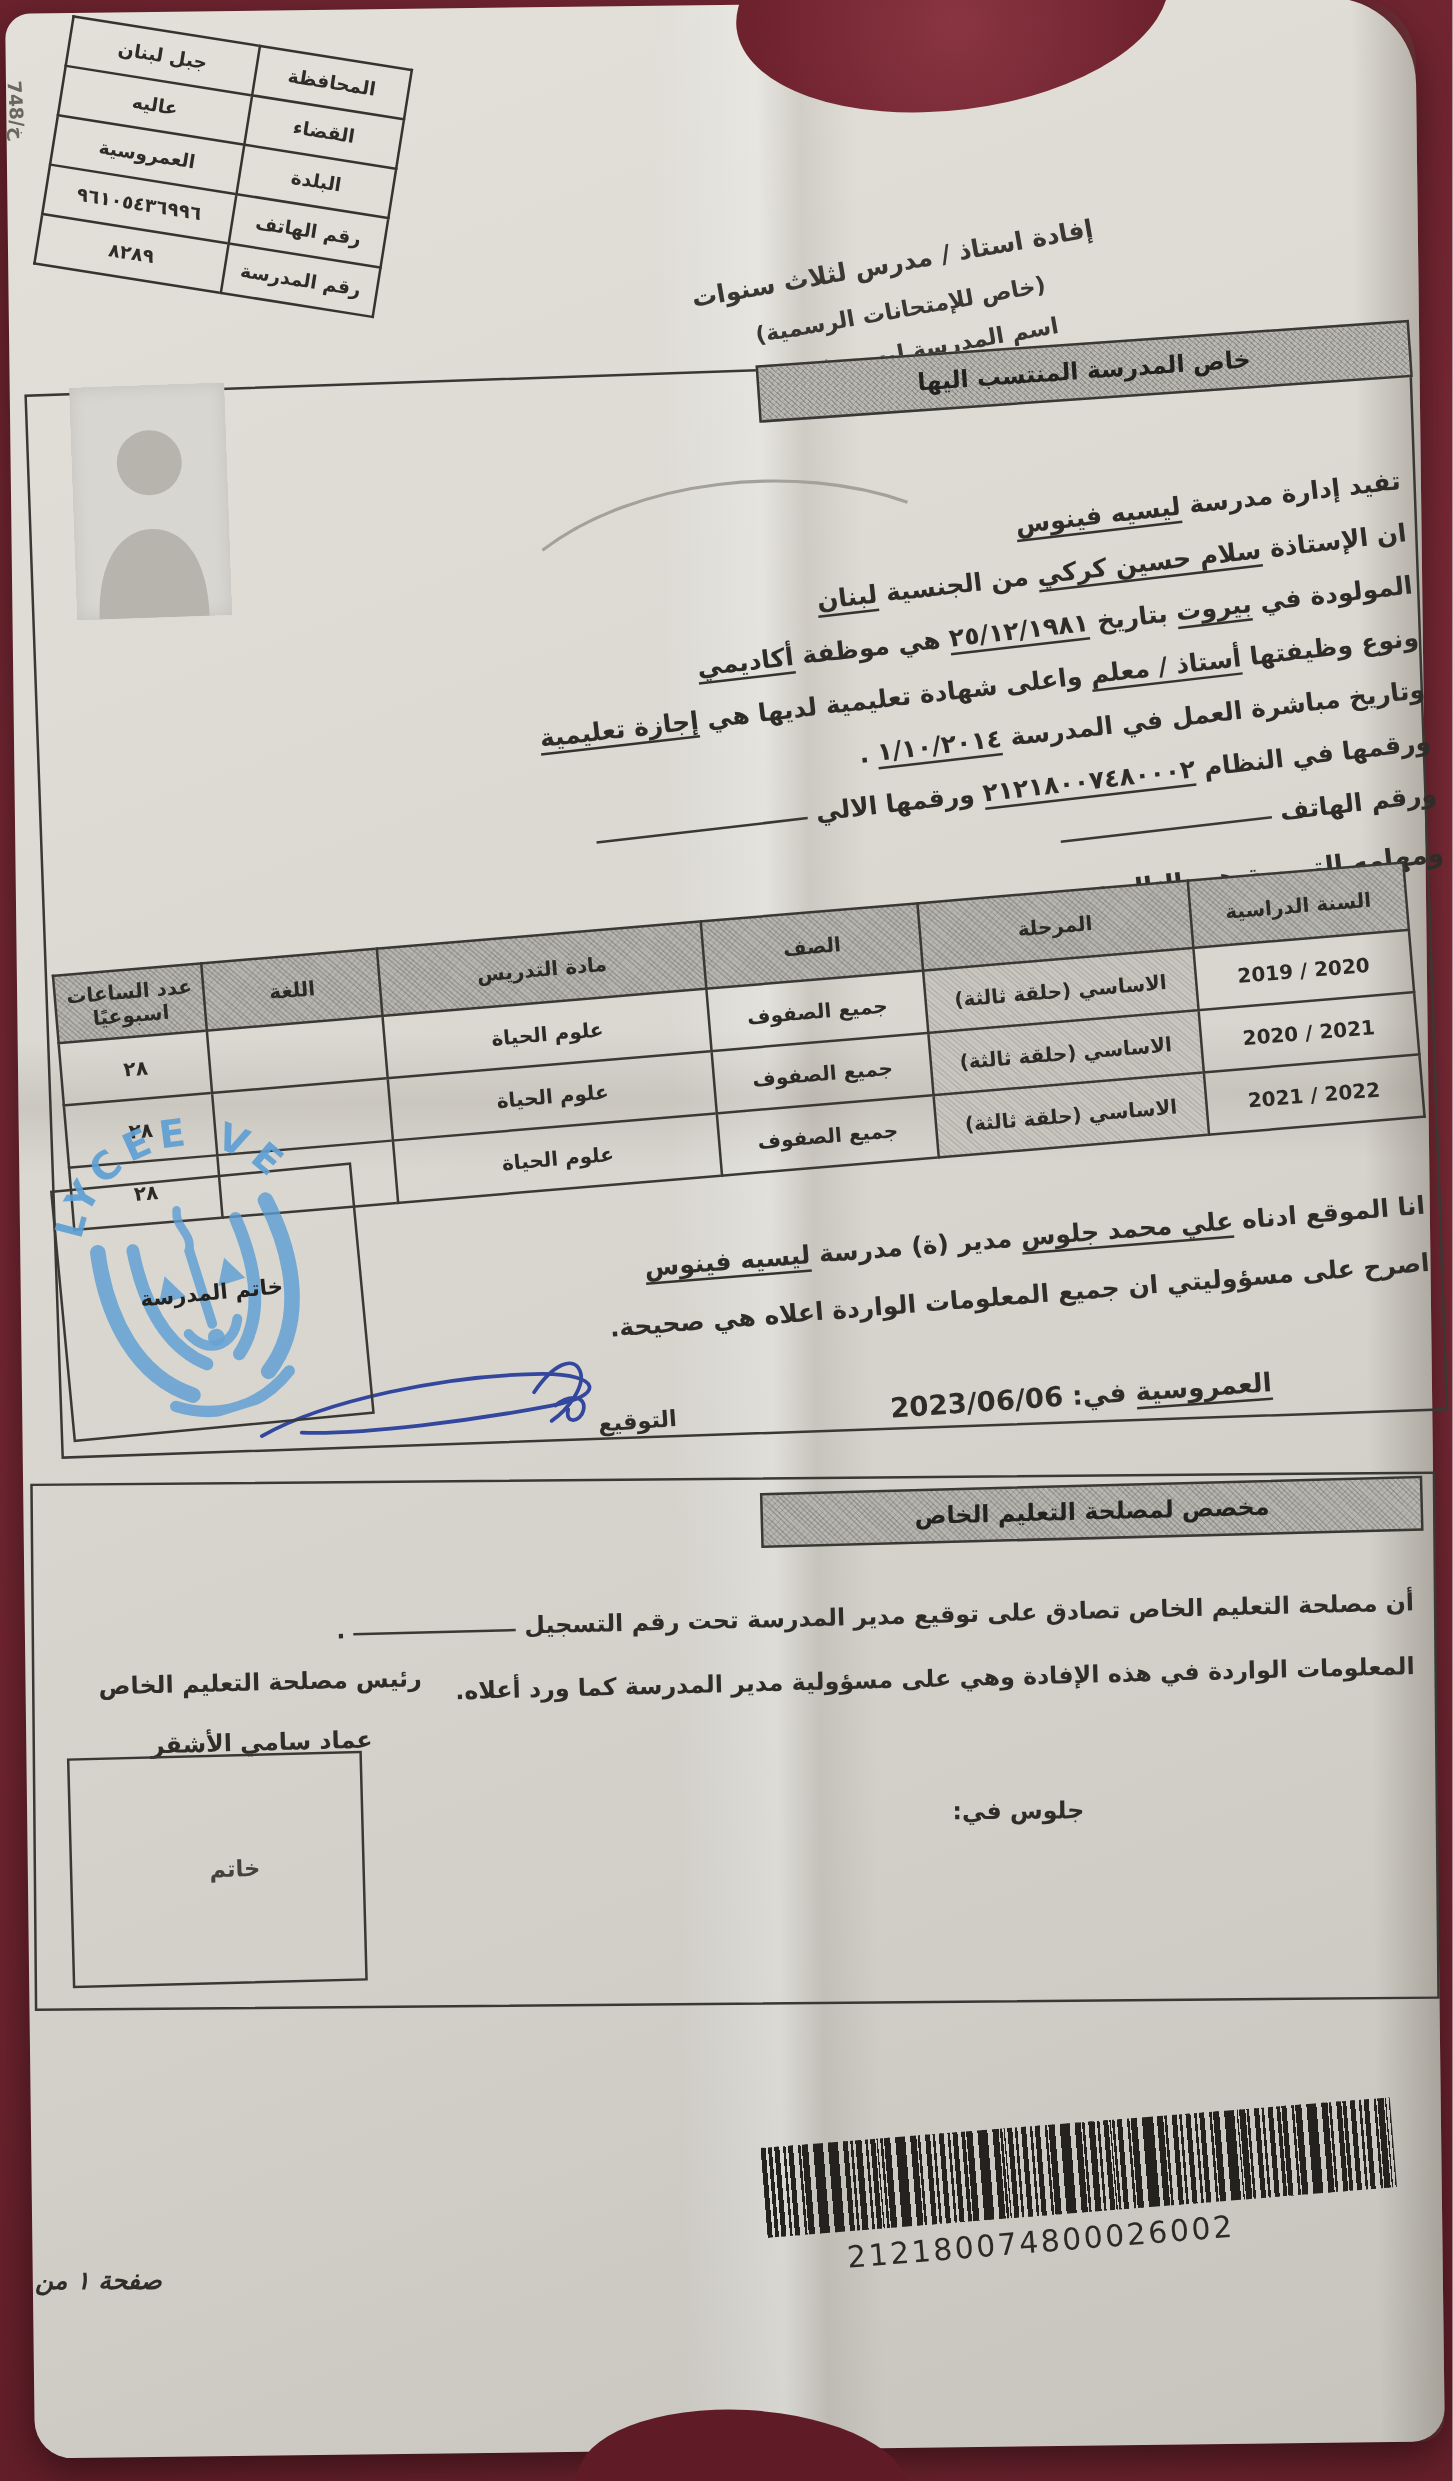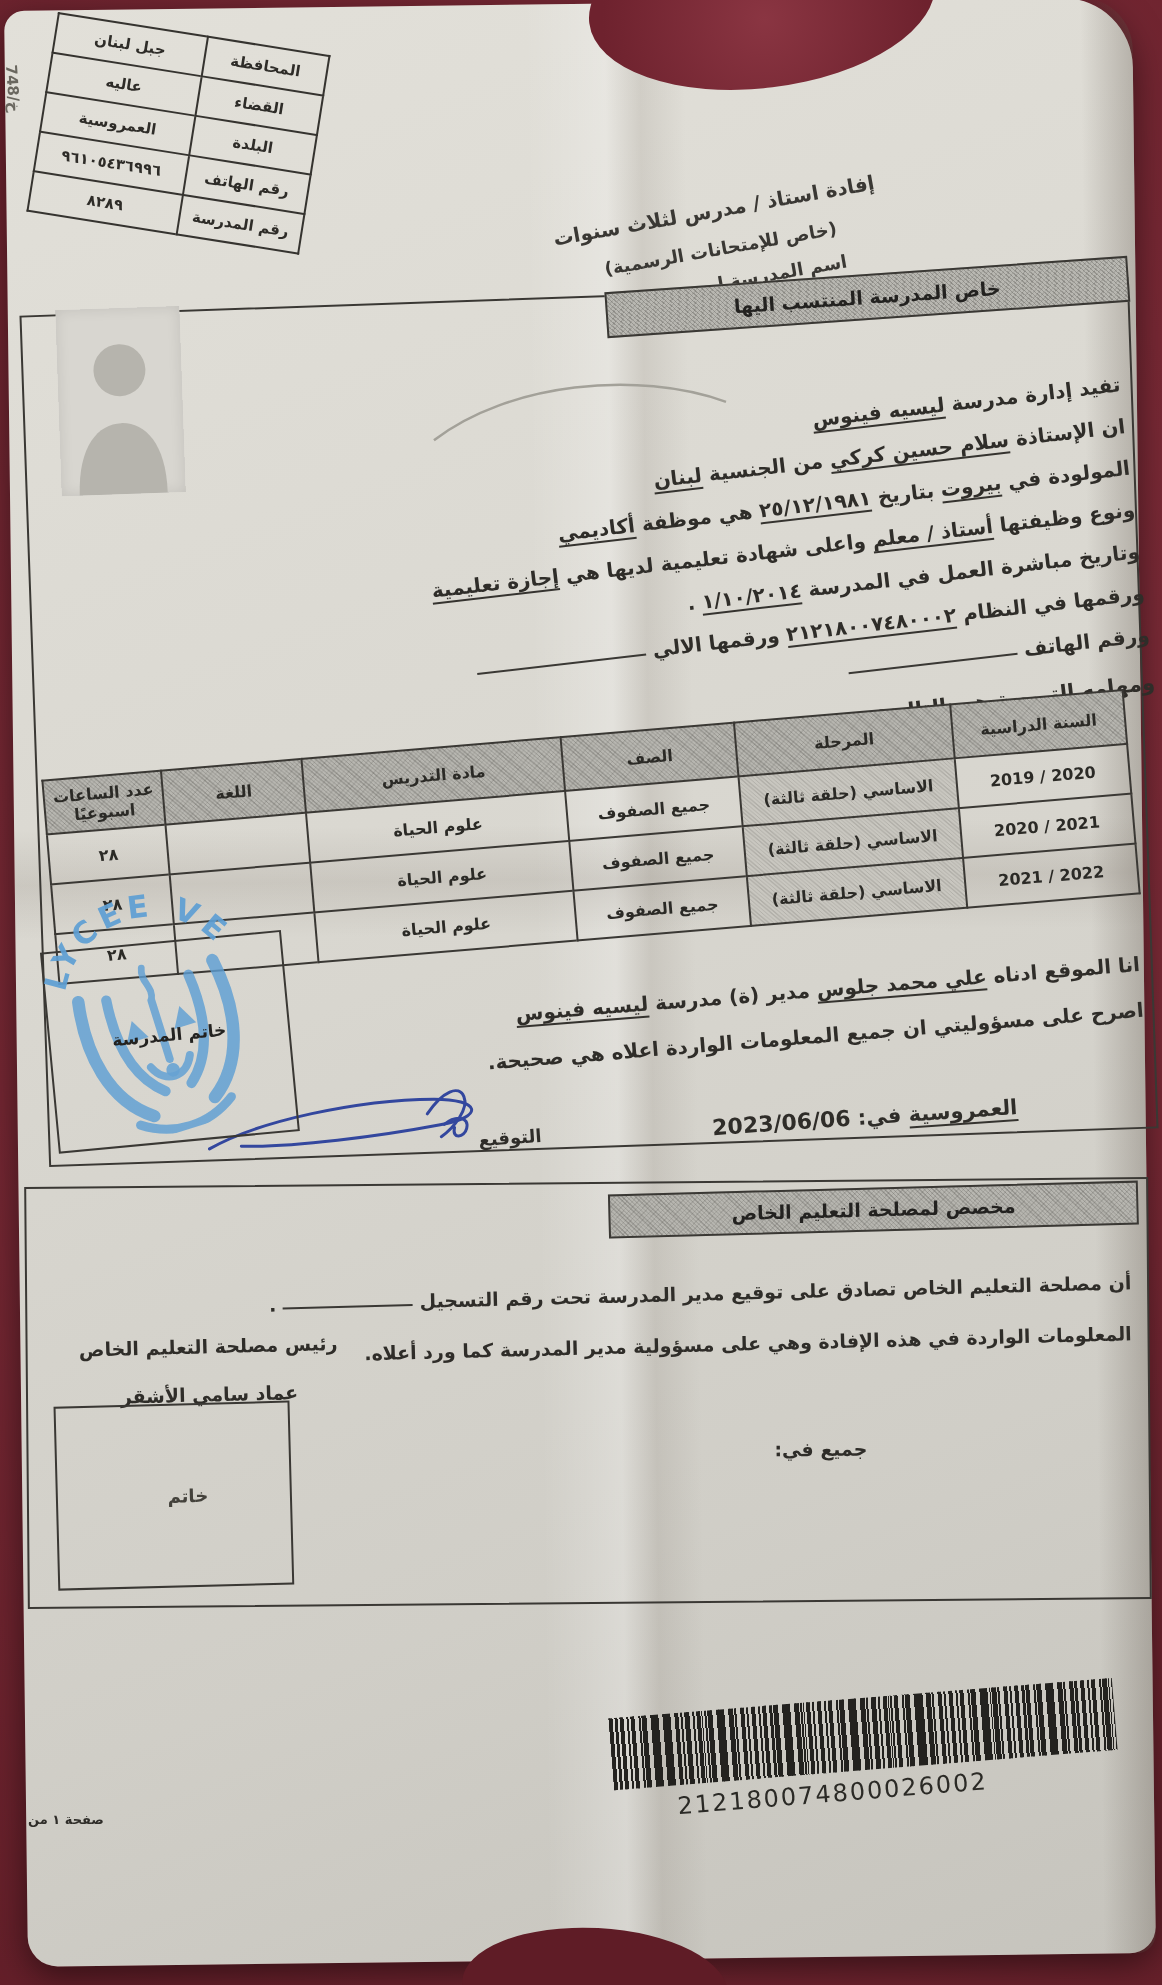--- a/index.html
+++ b/index.html
@@ -88,21 +88,21 @@
            display:flex;align-items:center;justify-content:center;transform:rotate(-1deg);}
   .sealbox span{font-size:18px;font-weight:bold;color:#44423c;transform:translateX(14px);}
   .cityline{position:absolute;right:281px;top:256px;font-size:19px;font-weight:600;}
 
   .barcode{left:612px;top:1698px;width:505px;height:110px;transform:rotate(-4.6deg);}
   .bars{width:100%;height:72px;
         background:repeating-linear-gradient(90deg,#23221f 0 2px,rgba(0,0,0,0) 2px 6px),
                    repeating-linear-gradient(90deg,#23221f 0 4px,rgba(0,0,0,0) 4px 11px),
                    repeating-linear-gradient(90deg,rgba(0,0,0,0) 0 8px,#23221f 8px 9px,rgba(0,0,0,0) 9px 17px);}
   .bcnum{font-size:24px;color:#2b2a26;letter-spacing:2px;margin-top:7px;padding-left:62px;direction:ltr;}
-  .pagenum{left:28px;top:1812px;font-size:13px;font-weight:600;}
+  .pagenum{left:28px;top:1812px;font-size:20px;font-weight:600;font-style:italic;}
 </style>
 </head>
 <body>
 
 <div class="paper">
   <div class="crease-v"></div>
   <div class="crease-h"></div>
   <div class="shade-right"></div>
 </div>
 <div class="notch-top"></div>
@@ -260,21 +260,21 @@
       <span>أن مصلحة التعليم الخاص تصادق على توقيع مدير المدرسة تحت رقم التسجيل </span><span class="blank w130"></span><span> .</span>
     </div>
     <div class="p2 rtl">المعلومات الواردة في هذه الإفادة وهي على مسؤولية مدير المدرسة كما ورد أعلاه.</div>
     <div class="chief rtl">
       <div class="ct">رئيس مصلحة التعليم الخاص</div>
       <div class="cn">عماد سامي الأشقر</div>
     </div>
     <div class="sealbox">
       <span>خاتم</span>
     </div>
-    <div class="cityline rtl">جميع في:</div>
+    <div class="cityline rtl">جلوس في:</div>
   </div>
 
   <div class="abs barcode">
     <div class="bars"></div>
     <div class="bcnum">212180074800026002</div>
   </div>
 
   <div class="abs pagenum rtl">صفحة ١ من</div>
 
 </div>

